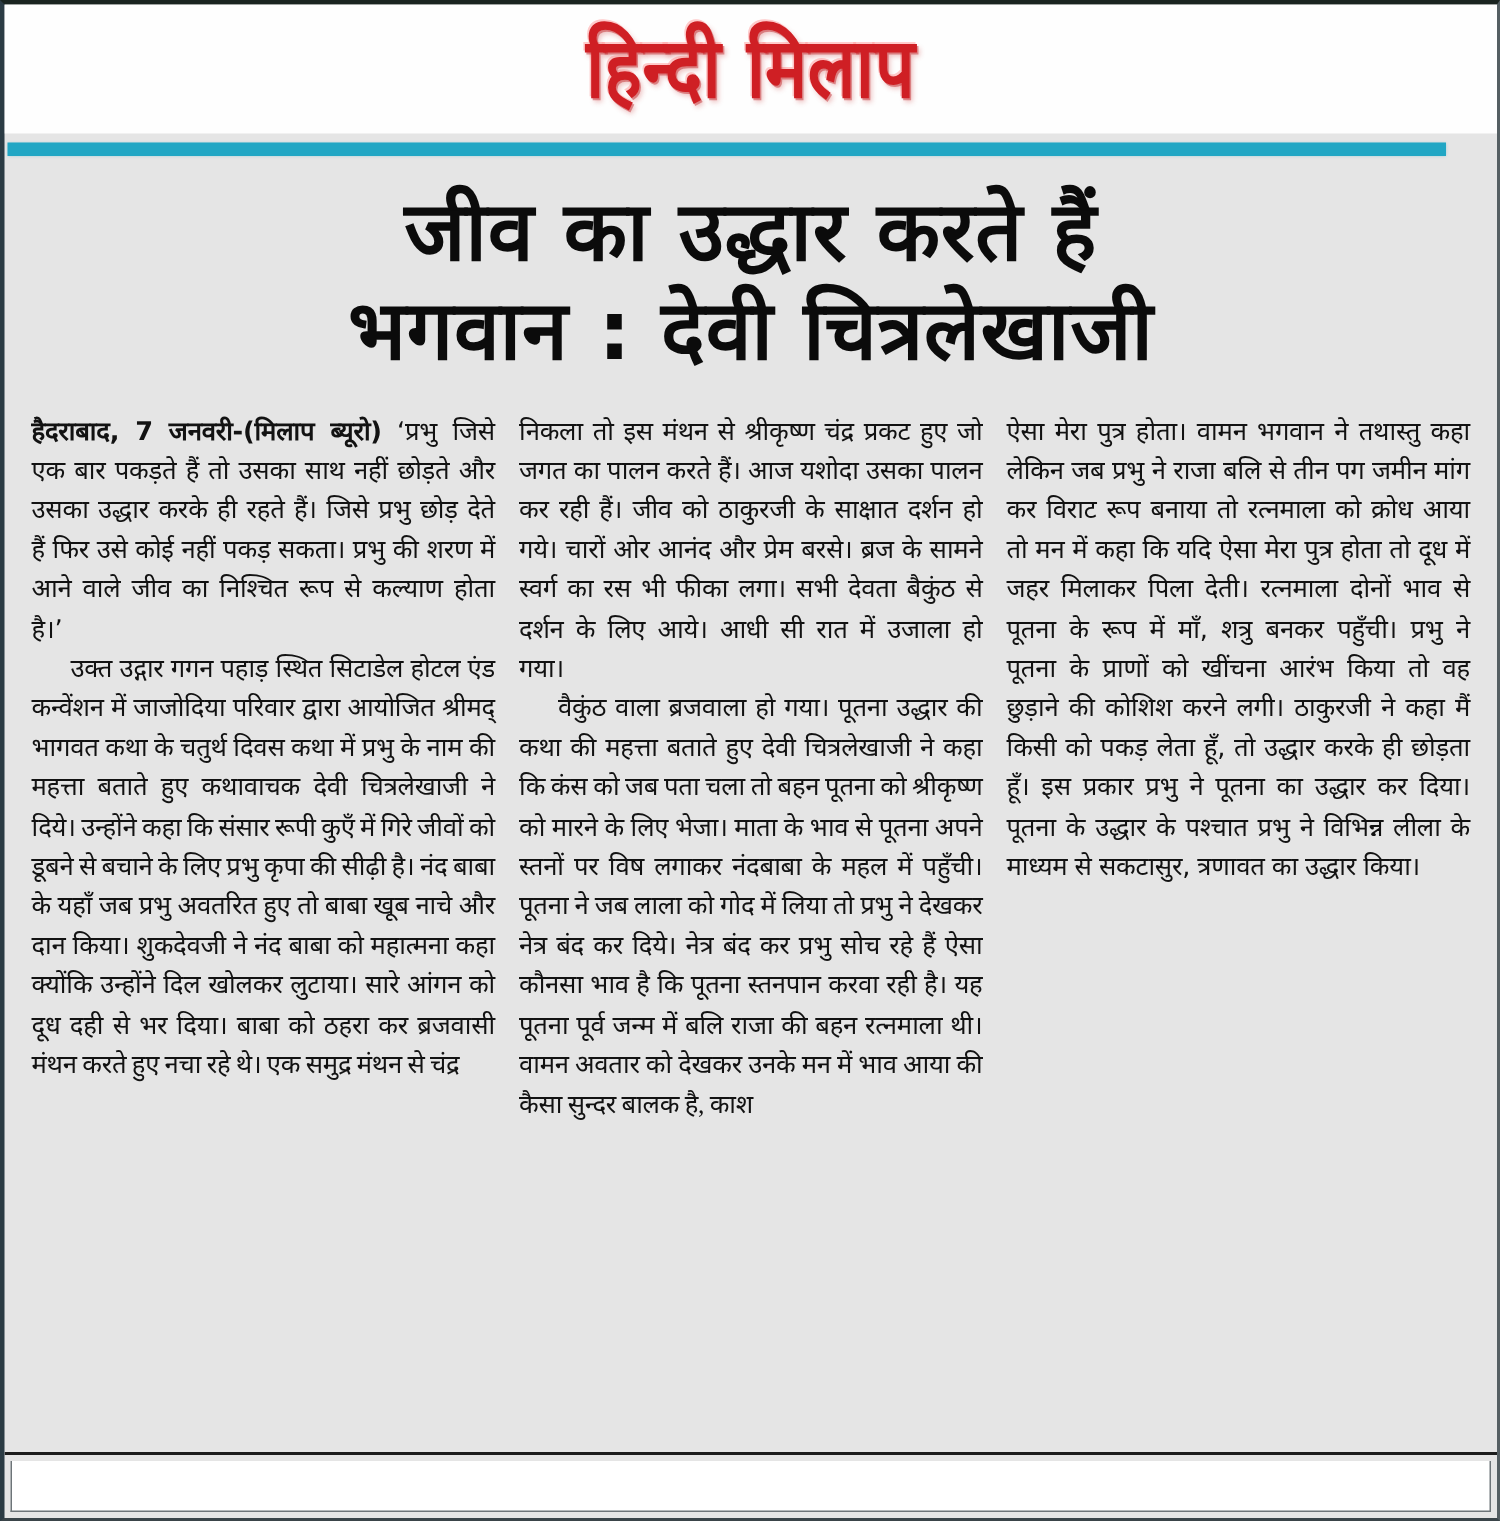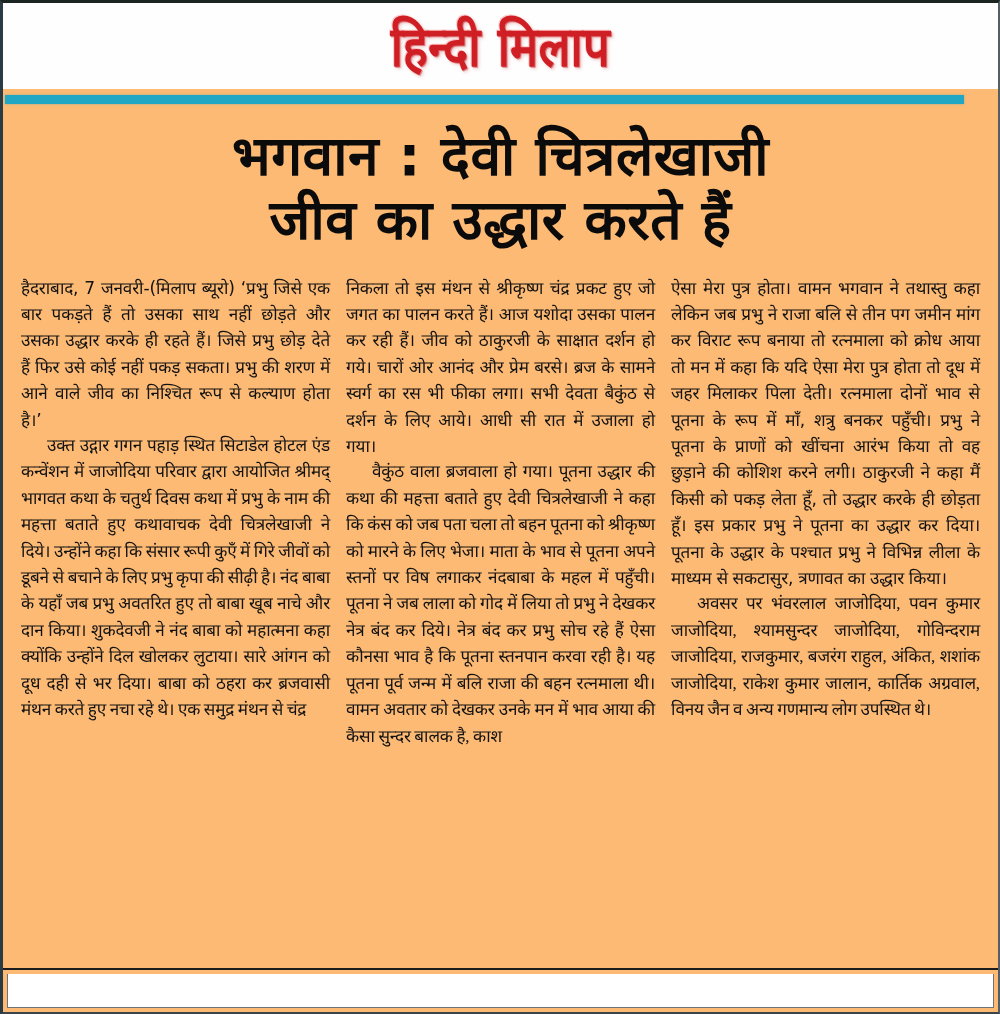--- a/index.html
+++ b/index.html
@@ -9,21 +9,21 @@
     padding: 0;
     background: #ffffff;
   }
   body {
     font-family: "Liberation Serif", "DejaVu Serif", serif;
   }
   .page {
     position: relative;
     width: 1000px;
     height: 1014px;
-    background: #fdba74;
+    background: #e5e5e5;
     border-top: 3px solid #1a2420;
     border-left: 3px solid #2b3b44;
     border-right: 2px solid #555f63;
     border-bottom: 2px solid #3a4449;
     overflow: hidden;
   }
 
   
   .masthead {
     height: 86px;
@@ -97,21 +97,21 @@
     line-height: 1.545;
     color: #121212;
     text-align: justify;
     text-align-last: left;
     word-spacing: -0.5px;
     letter-spacing: -0.15px;
   }
   .col p + p { text-indent: 26px; font-family: Liberation Serif, serif; }
   .col p.dateline-para { text-indent: 0; }
   .dateline {
-    font-weight: normal;
+    font-weight: bold;
     font-family: "DejaVu Sans", sans-serif;
   }
   .col p.last-para { text-indent: 26px; }
 
   
   .bottom-rule {
     position: absolute;
     left: 0;
     right: 0;
     bottom: 42px;
@@ -136,40 +136,39 @@
 
   <div class="masthead">
     <div class="masthead-title">हिन्दी मिलाप</div>
   </div>
 
   <div class="rule-wrap">
     <div class="teal-rule"></div>
   </div>
 
   <div class="headline">
+    <div class="headline-line l1">जीव का उद्धार करते हैं</div>
     <div class="headline-line l2">भगवान : देवी चित्रलेखाजी</div>
-    <div class="headline-line l1">जीव का उद्धार करते हैं</div>
   </div>
 
   <div class="columns">
 
     <div class="col">
       <p class="dateline-para"><span class="dateline">हैदराबाद, 7 जनवरी-(मिलाप ब्यूरो)</span>
         <span>‘प्रभु जिसे एक बार पकड़ते हैं तो उसका साथ नहीं छोड़ते और उसका उद्धार करके ही रहते हैं। जिसे प्रभु छोड़ देते हैं फिर उसे कोई नहीं पकड़ सकता। प्रभु की शरण में आने वाले जीव का निश्चित रूप से कल्याण होता है।’</span></p>
       <p>उक्त उद्गार गगन पहाड़ स्थित सिटाडेल होटल एंड कन्वेंशन में जाजोदिया परिवार द्वारा आयोजित श्रीमद् भागवत कथा के चतुर्थ दिवस कथा में प्रभु के नाम की महत्ता बताते हुए कथावाचक देवी चित्रलेखाजी ने दिये। उन्होंने कहा कि संसार रूपी कुएँ में गिरे जीवों को डूबने से बचाने के लिए प्रभु कृपा की सीढ़ी है। नंद बाबा के यहाँ जब प्रभु अवतरित हुए तो  बाबा खूब नाचे और दान किया। शुकदेवजी ने नंद बाबा को महात्मना कहा क्योंकि उन्होंने दिल खोलकर लुटाया। सारे आंगन को दूध दही से भर दिया। बाबा को ठहरा कर ब्रजवासी मंथन करते हुए नचा रहे थे। एक समुद्र मंथन से चंद्र</p>
     </div>
 
     <div class="col">
       <p class="dateline-para">निकला तो इस मंथन से श्रीकृष्ण चंद्र प्रकट हुए जो जगत का पालन करते हैं। आज यशोदा उसका पालन कर रही हैं। जीव को ठाकुरजी के साक्षात दर्शन हो गये। चारों ओर आनंद और प्रेम बरसे। ब्रज के सामने स्वर्ग का रस भी फीका लगा। सभी देवता बैकुंठ से दर्शन के लिए आये। आधी सी रात में उजाला हो गया।</p>
       <p>वैकुंठ वाला ब्रजवाला हो गया। पूतना उद्धार की कथा की महत्ता बताते हुए देवी चित्रलेखाजी ने कहा कि कंस को जब पता चला तो बहन पूतना को श्रीकृष्ण को मारने के लिए भेजा। माता के भाव से पूतना अपने स्तनों पर विष लगाकर नंदबाबा के महल में पहुँची। पूतना ने जब लाला को गोद में लिया तो प्रभु ने देखकर नेत्र बंद कर दिये। नेत्र बंद कर प्रभु सोच रहे हैं ऐसा कौनसा भाव है कि पूतना स्तनपान करवा रही है। यह पूतना पूर्व जन्म में बलि राजा की बहन रत्नमाला थी। वामन अवतार को देखकर उनके मन में भाव आया की कैसा सुन्दर बालक है, काश</p>
     </div>
 
     <div class="col">
       <p class="dateline-para">ऐसा मेरा पुत्र होता। वामन भगवान ने तथास्तु कहा लेकिन जब प्रभु ने राजा बलि से तीन पग जमीन मांग कर विराट रूप बनाया तो रत्नमाला को क्रोध आया तो मन में कहा कि यदि ऐसा मेरा पुत्र होता तो दूध में जहर मिलाकर पिला देती। रत्नमाला दोनों भाव से पूतना के रूप में माँ, शत्रु बनकर पहुँची। प्रभु ने पूतना के प्राणों को खींचना आरंभ किया तो वह छुड़ाने की कोशिश करने लगी। ठाकुरजी ने कहा मैं किसी को पकड़ लेता हूँ, तो उद्धार करके ही छोड़ता हूँ। इस प्रकार प्रभु ने पूतना का उद्धार कर दिया। पूतना के उद्धार के पश्चात प्रभु ने विभिन्न लीला के माध्यम से सकटासुर, त्रणावत का उद्धार किया।</p>
-      <p class="last-para">अवसर पर भंवरलाल जाजोदिया, पवन कुमार जाजोदिया, श्यामसुन्दर जाजोदिया, गोविन्दराम जाजोदिया, राजकुमार, बजरंग राहुल, अंकित, शशांक जाजोदिया, राकेश कुमार जालान, कार्तिक अग्रवाल, विनय जैन व अन्य गणमान्य लोग उपस्थित थे।</p>
     </div>
 
   </div>
 
   <div class="bottom-rule"></div>
   <div class="bottom-strip"></div>
 
 </div>
 
 </body></html>

